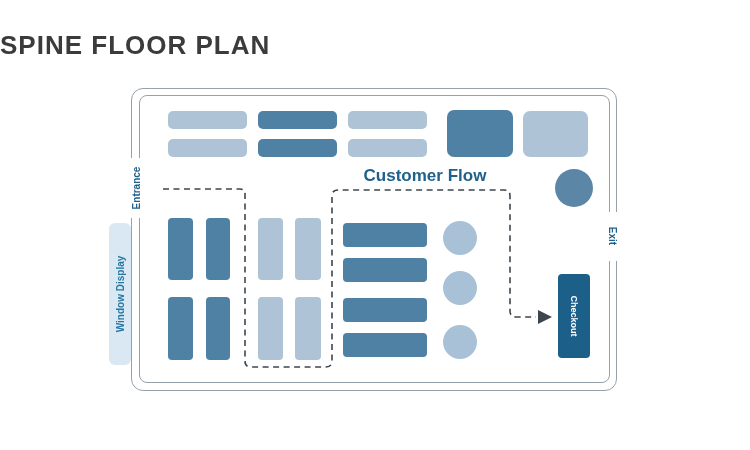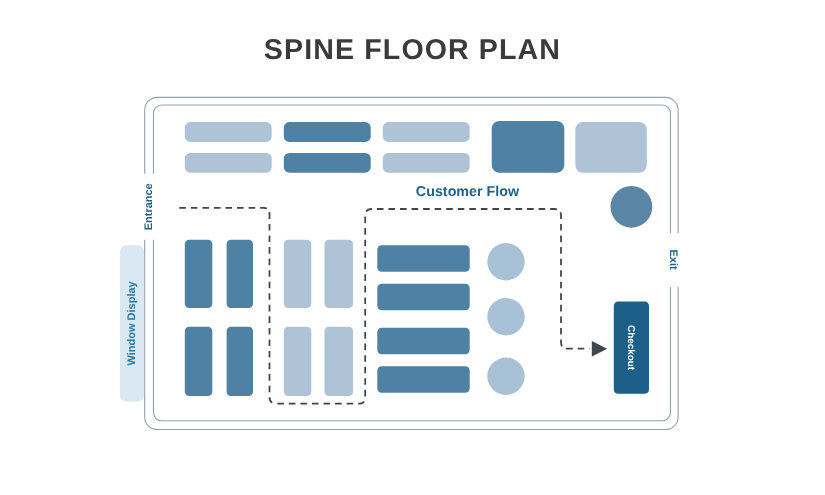--- a/index.html
+++ b/index.html
@@ -14,21 +14,20 @@
   #canvas {
     position: relative;
     width: 750px;
     height: 450px;
   }
   #page-title {
     position: absolute;
     left: 0; top: 30px;
     width: 100%;
     margin: 0;
-    text-align: center;
     font-size: 26px;
     font-weight: bold;
     letter-spacing: 1px;
     color: var(--title-color);
   }
   .frame {
     position: absolute;
     box-sizing: border-box;
     border: 1.5px solid var(--frame-border);
     background: transparent;
@@ -85,21 +84,21 @@
   }
   #flow-arrow {
     fill: var(--flow-dash);
     stroke: none;
   }
   #customer-flow-label {
     position: absolute;
     left: 330px; top: 166px;
     width: 190px;
     text-align: center;
-    font-size: 13px;
+    font-size: 17px;
     font-weight: bold;
     color: var(--label-blue);
   }
   #checkout-counter {
     position: absolute;
     left: 558px; top: 274px;
     width: 32px; height: 84px;
     background: var(--checkout-bg);
     border-radius: 4px;
   }

